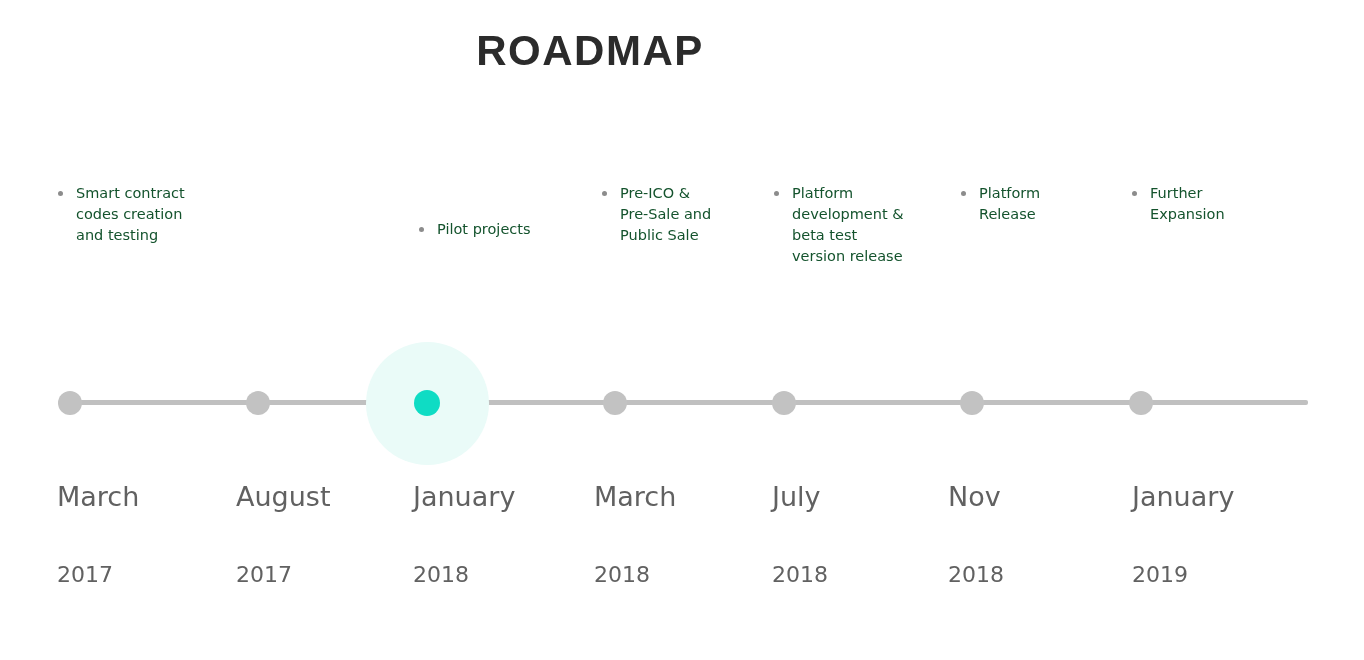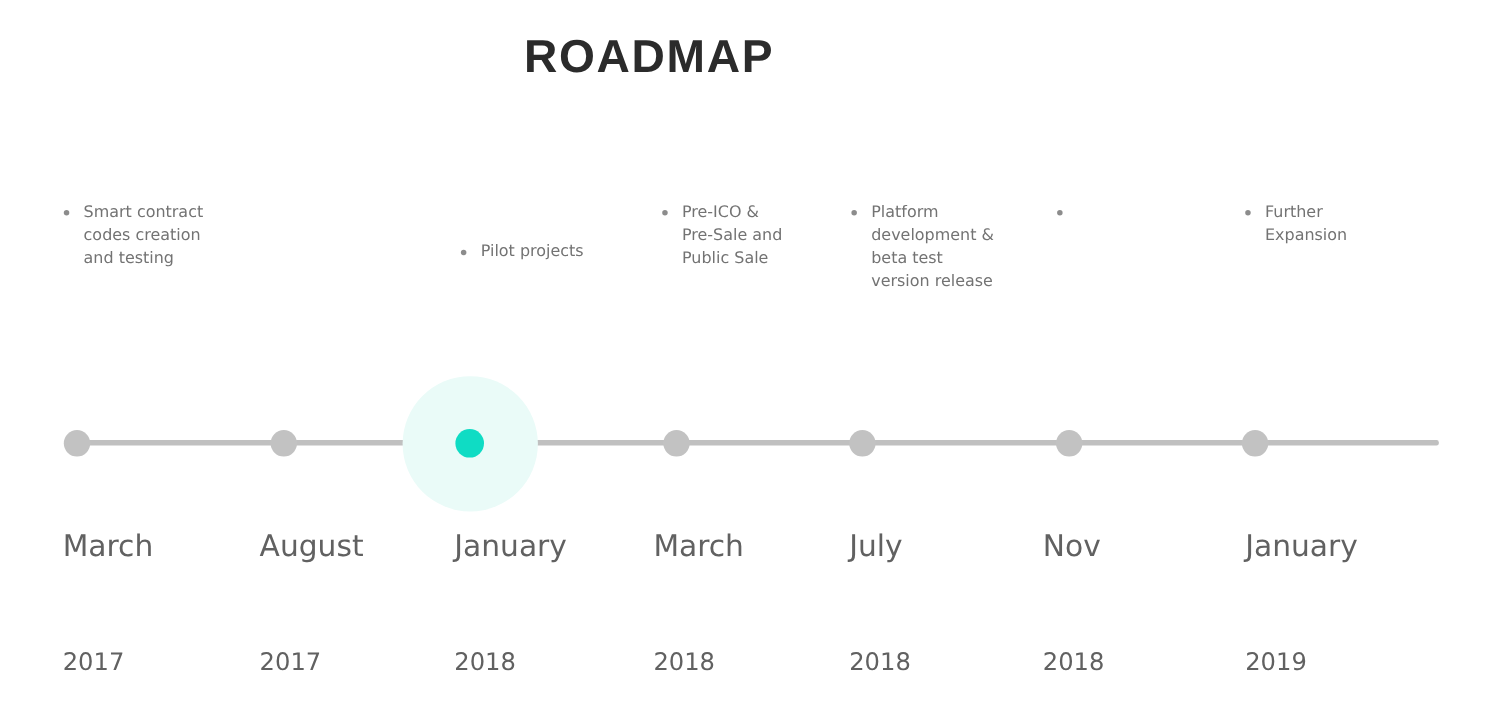--- a/index.html
+++ b/index.html
@@ -53,21 +53,21 @@
     top: 8px;
     width: 5px;
     height: 5px;
     border-radius: 50%;
     background: #8c8c8c;
   }
   .milestone-text {
     display: block;
     font-size: 14.5px;
     line-height: 21px;
-    color: #737373;
+    color: #14532d;
     font-family: "DejaVu Sans", "Liberation Sans", sans-serif;
   }
 
   
   #timeline {
     position: absolute;
     top: 0;
     left: 0;
     width: 1364px;
     height: 660px;
@@ -131,21 +131,20 @@
   }
   .date-year {
     display: block;
     position: absolute;
     top: 561px;
     font-size: 22px;
     line-height: 28px;
     color: #616161;
     white-space: nowrap;
     font-family: "DejaVu Sans", "Liberation Sans", sans-serif;
-    margin-top: 28px;
   }
 </style>
 </head>
 <body>
 
 <div id="page-title">ROADMAP</div>
 
 <div id="milestones">
     <div class="milestone-col" style="left: 58px; width: 150px;">
       <div class="milestone-bullet-row">
@@ -167,20 +166,21 @@
     </div>
     <div class="milestone-col" style="left: 774px; width: 140px;">
       <div class="milestone-bullet-row">
         <span class="bullet-dot"></span>
         <span class="milestone-text">Platform development &amp; beta test version release</span>
       </div>
     </div>
     <div class="milestone-col" style="left: 961px; width: 110px;">
       <div class="milestone-bullet-row">
         <span class="bullet-dot"></span>
+        <span class="milestone-text">Platform Release</span>
       </div>
     </div>
     <div class="milestone-col" style="left: 1132px; width: 120px;">
       <div class="milestone-bullet-row">
         <span class="bullet-dot"></span>
         <span class="milestone-text">Further Expansion</span>
       </div>
     </div>
   </div>
 

